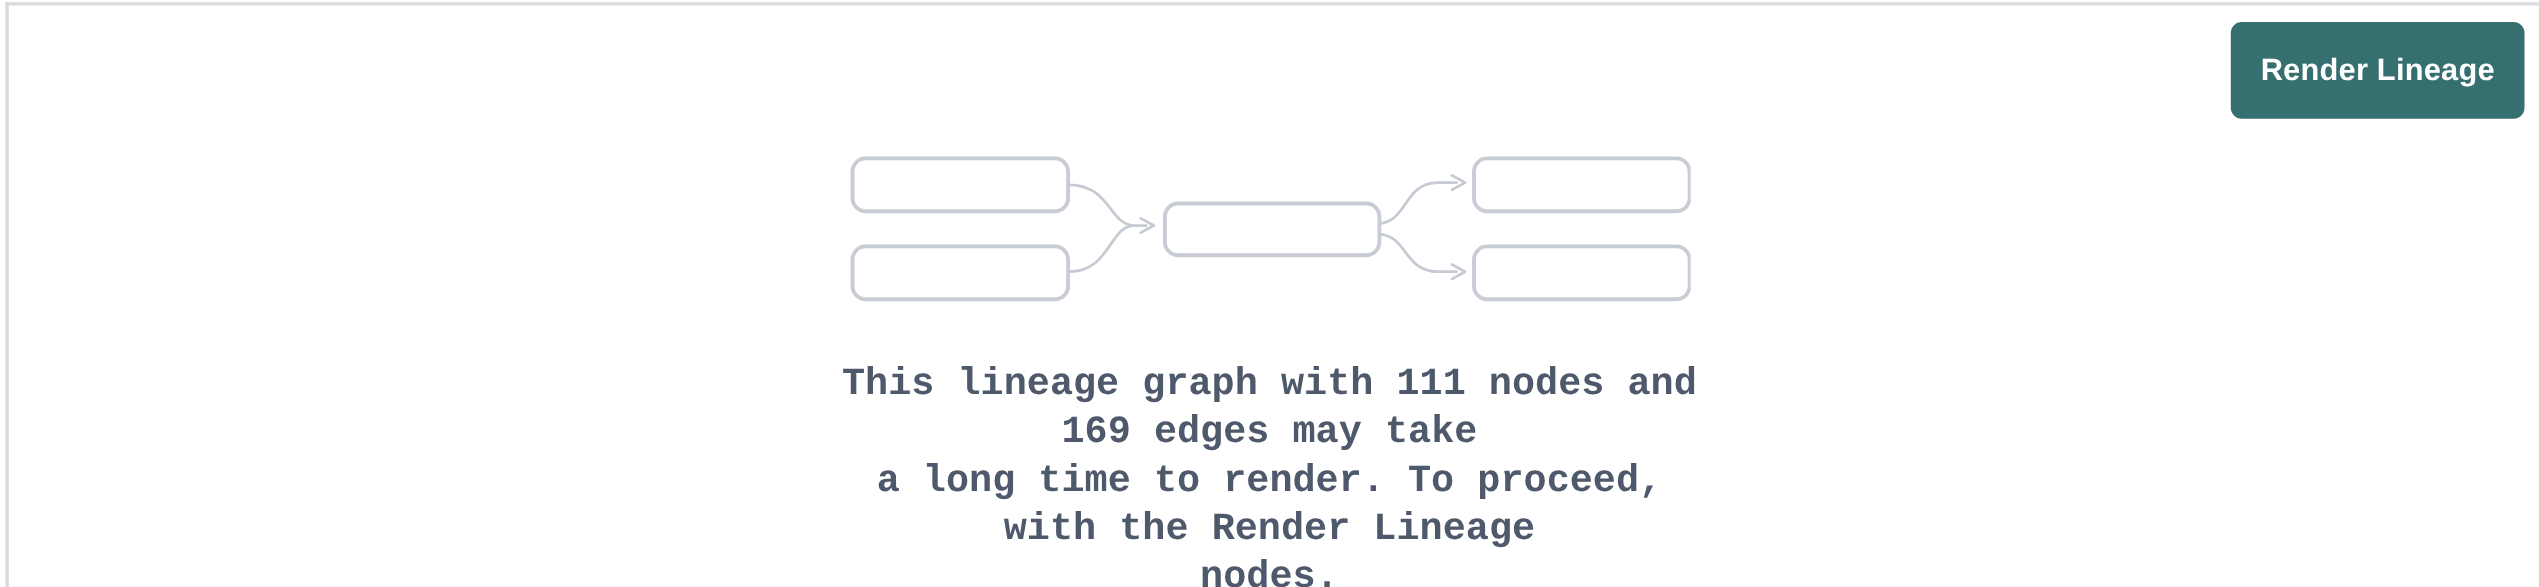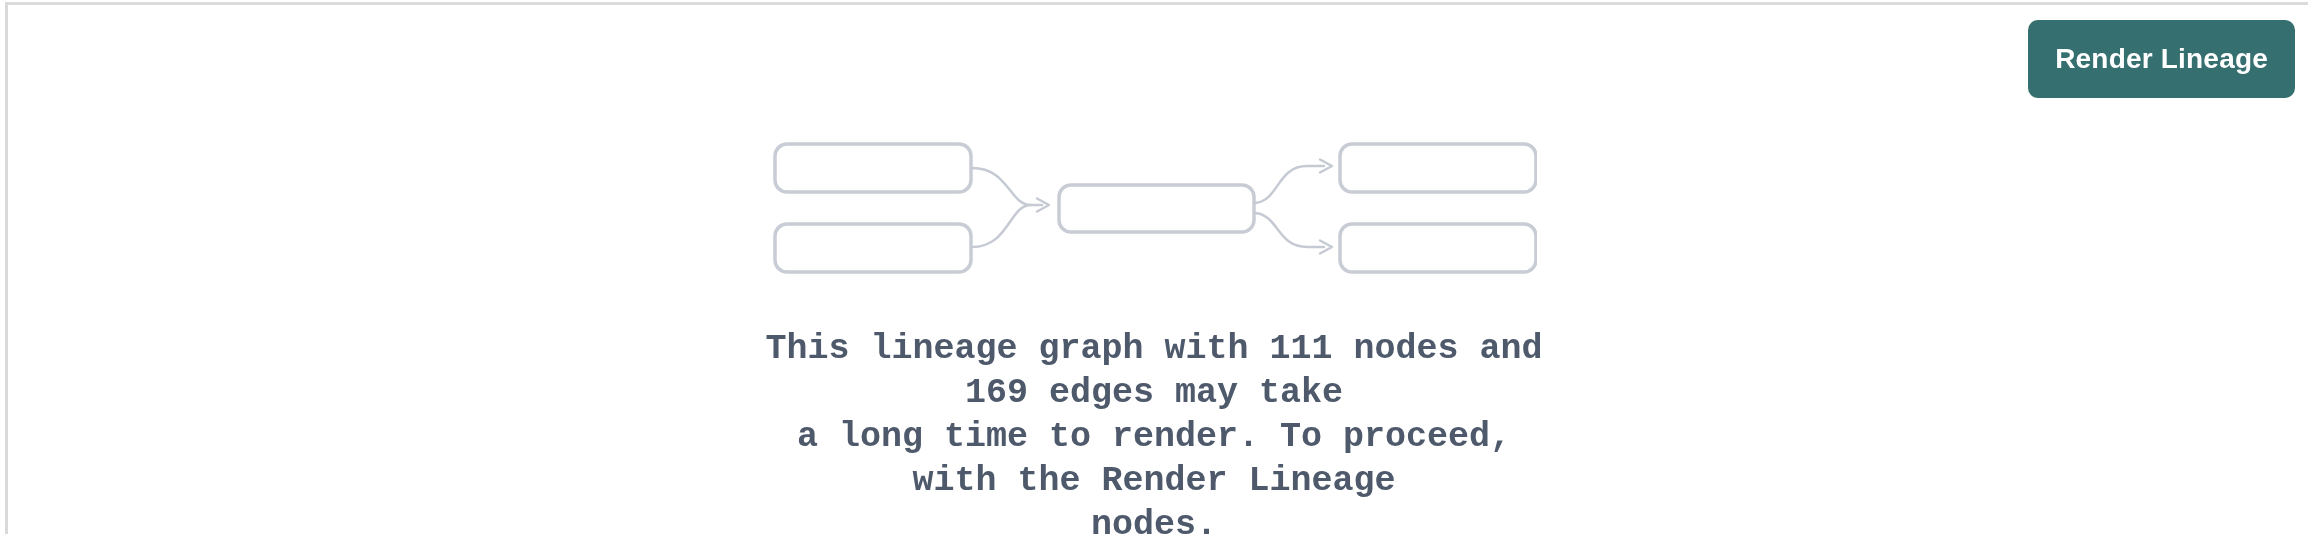--- a/index.html
+++ b/index.html
@@ -16,21 +16,21 @@
     background: #dbdbde;
   }
   .panel-left-border {
     position: absolute;
     left: 5px; top: 2px; bottom: 0; width: 3px;
     background: #d9d9dc;
   }
   .render-btn {
     position: absolute;
     top: 20px; right: 13px;
-    height: 78px;
+    height: 88px;
     padding: 0 27px;
     background: #366f6f;
     color: #ffffff;
     font-family: "Liberation Sans", "DejaVu Sans", sans-serif;
     font-size: 28px;
     font-weight: 700;
     border: none;
     border-radius: 10px;
     cursor: pointer;
     letter-spacing: 0.2px;

